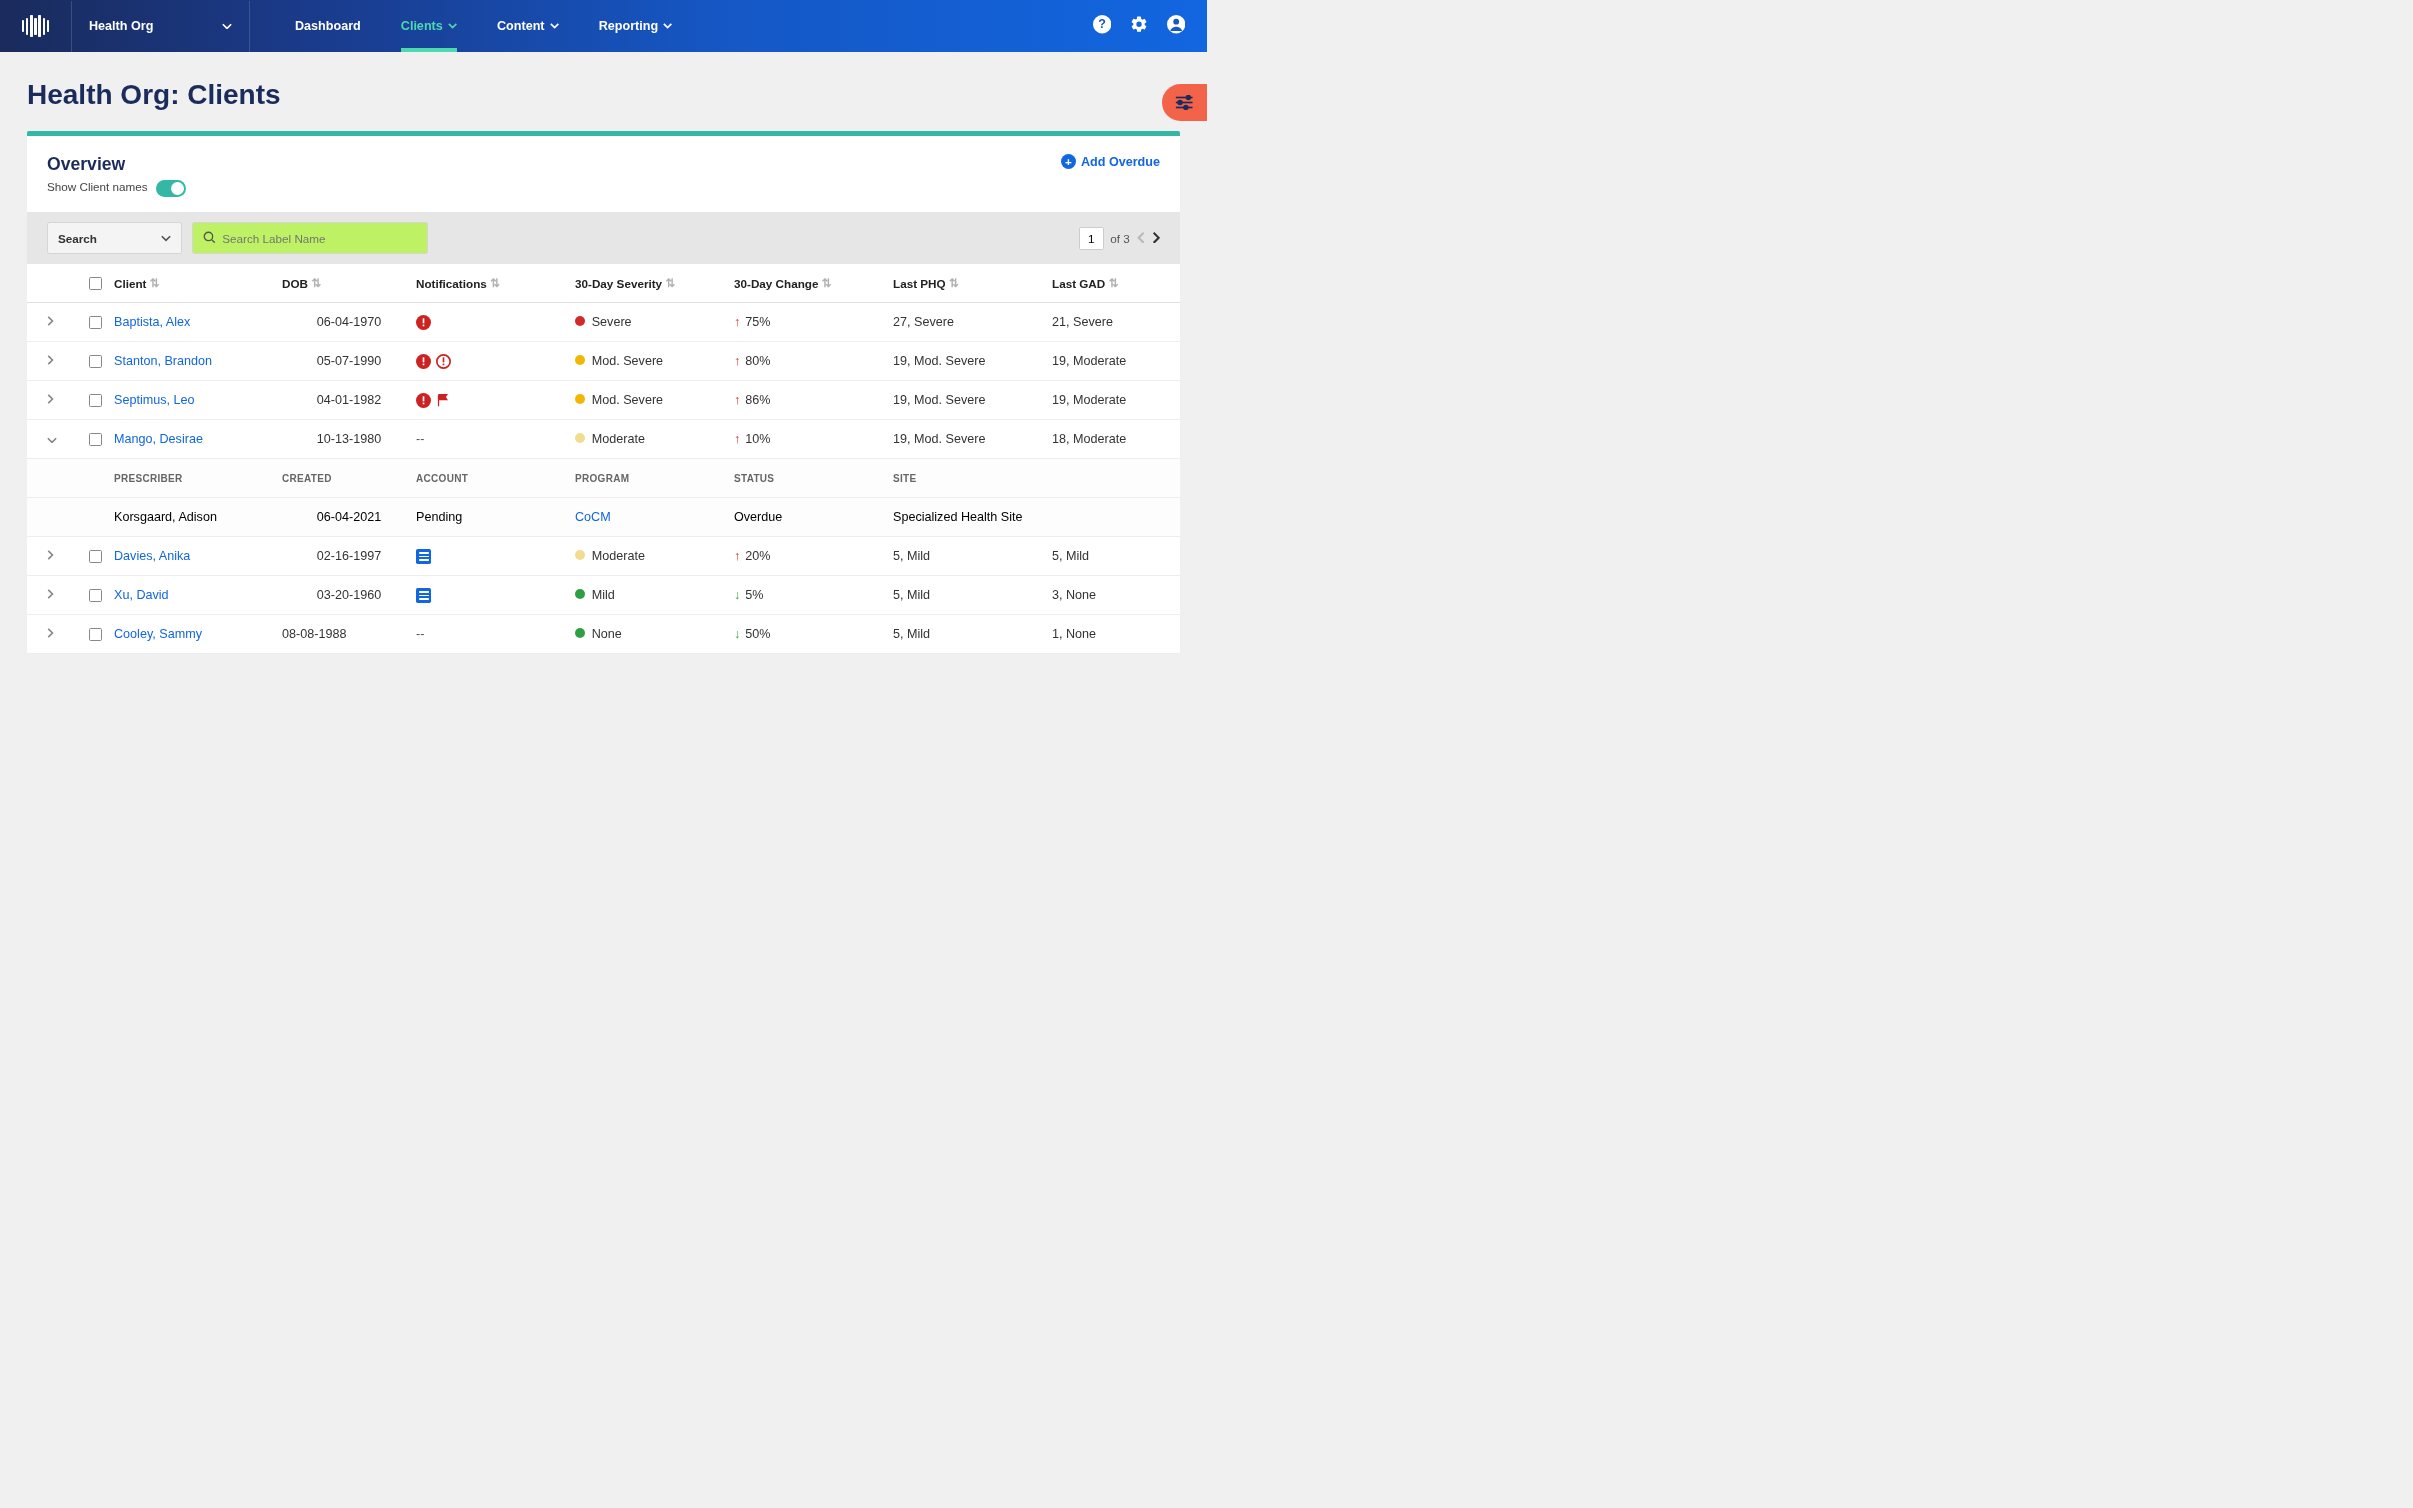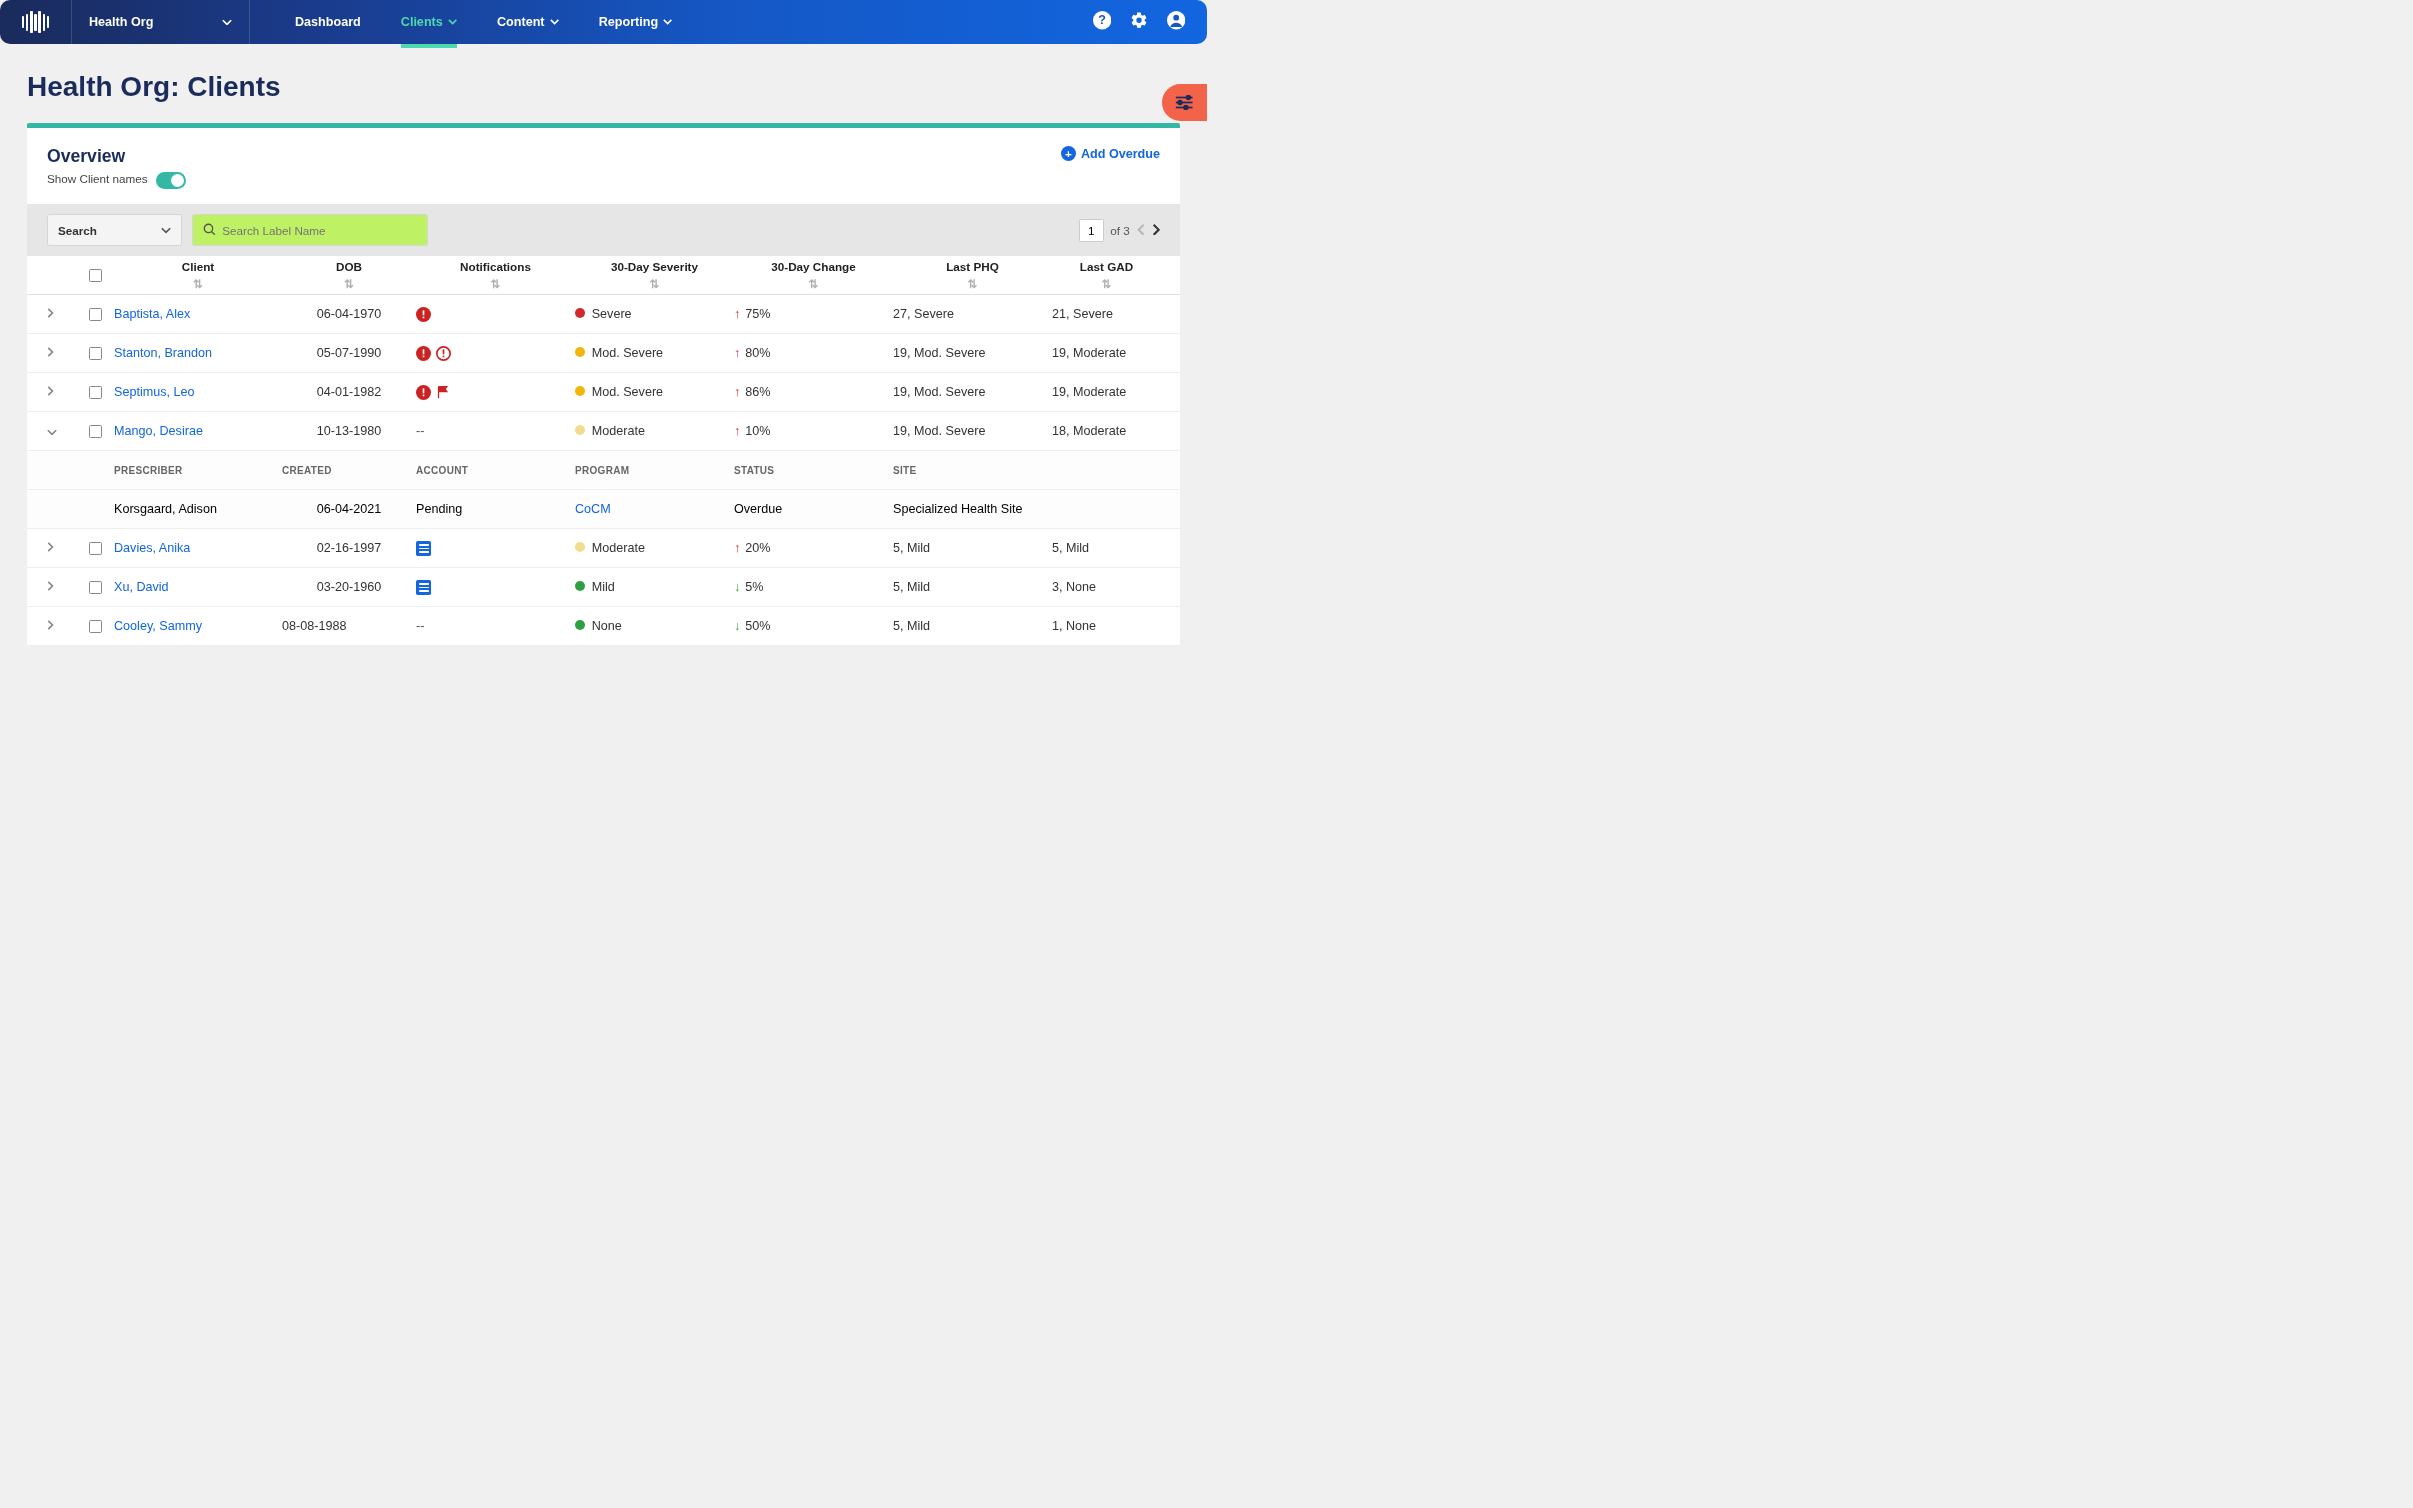--- a/index.html
+++ b/index.html
@@ -1,19 +1,19 @@
 <!DOCTYPE html>
 <html style="font-size:13.4px"><head>
 <meta charset="utf-8">
 <style>
 * { margin: 0; padding: 0; box-sizing: border-box; font-family: -apple-system, BlinkMacSystemFont, "Segoe UI", Helvetica, Arial, sans-serif; }
 body { background: #f0f0f0; width: 1207px; height: 754px; overflow: hidden; position: relative; }
 
 
-.topnav { height: 44px; background: linear-gradient(90deg, #1a2b5c 0%, #1a3a8a 25%, #1557c5 60%, #1266e0 100%); display: flex; align-items: center; color: #fff; border-radius: 10px; }
+.topnav { height: 52px; background: linear-gradient(90deg, #1a2b5c 0%, #1a3a8a 25%, #1557c5 60%, #1266e0 100%); display: flex; align-items: center; color: #fff; }
 .logo-box { width: 72px; height: 51px; display: flex; align-items: center; justify-content: center; border-right: 0.8px solid rgba(255,255,255,0.15); }
 .org-select { width: 178px; height: 51px; display: flex; align-items: center; padding: 0 17px; border-right: 0.8px solid rgba(255,255,255,0.15); font-weight: 600; font-size: 12.6px; justify-content: space-between; cursor: pointer; }
 .nav-items { display: flex; margin-left: 25px; gap: 0; }
 .nav-item { padding: 0 20px; height: 51px; display: flex; align-items: center; font-size: 12.6px; font-weight: 600; cursor: pointer; gap: 5px; position: relative; }
 .nav-item.active { color: #4dd9b0; }
 .nav-item.active::after { content: ""; position: absolute; bottom: 0; left: 20px; right: 20px; height: 3.4px; background: #4dd9b0; }
 .nav-right { margin-left: auto; display: flex; gap: 18.4px; padding-right: 22px; align-items: center; }
 .nav-icon-btn { cursor: pointer; }
 
 
@@ -35,21 +35,21 @@
 .search-input-wrap { background:#bef264; border:0.8px solid #d5d5d5; border-radius:2.5px; height:32px; display:flex; align-items:center; padding:0 10px; gap:6.7px; width: 236px;}
 .search-input { border:none; background:transparent; outline:none; font-size:11.7px; width:100%; color:#333;}
 .pager { margin-left:auto; display:flex; align-items:center; gap:6.7px; font-size:11.7px; color:#555;}
 .pager-input { width:25px; height:23.5px; border:0.8px solid #ccc; border-radius:1.7px; text-align:center; font-size:11.7px; background:#fff;}
 .pager-btn { cursor:pointer; }
 .pager-btn.disabled { opacity:0.3; cursor:default; }
 
 
 .table { width:100%; }
 .th-row { display:grid; grid-template-columns: 42px 25px 168px 134px 159px 159px 159px 159px 109px 1fr; align-items:center; height:39px; border-bottom:0.8px solid #e0e0e0; padding:0 0 0 20px;}
-.th { font-weight:800; font-size:11.7px; color:#222; display:flex; align-items:center; gap:3.4px;flex-direction:column; }
+.th { font-weight:800; font-size:11.7px; color:#222; display:flex; align-items:center; gap:3.4px; }
 .sort-icon { opacity:0.35; }
 .checkbox { width:13.4px; height:13.4px; border:1.3px solid #888; border-radius:1.7px; cursor:pointer; }
 .tr { display:grid; grid-template-columns: 42px 25px 168px 134px 159px 159px 159px 159px 109px 1fr; align-items:center; height:39px; border-bottom:0.8px solid #eee; padding:0 0 0 20px; font-size:12.6px; color:#333;}
 .tr .expand { cursor:pointer; }
 .link { color:#1266e0; cursor:pointer; }
 .notif-icons { display:flex; gap:5px; align-items:center;}
 .dot { width:10px; height:10px; border-radius:50%; display:inline-block; margin-right:6.7px;}
 .dot.red { background:#d02b2b; }
 .dot.orange { background:#f2b705; }
 .dot.yellow { background:#f2dc8f; }

